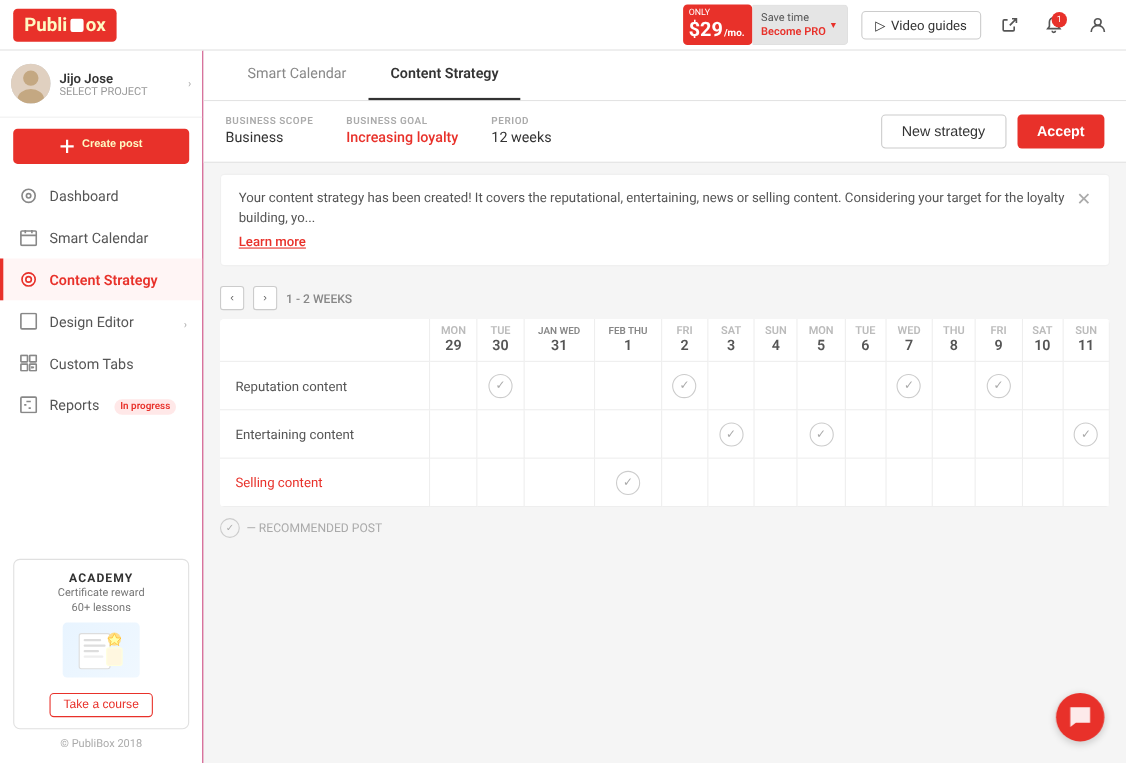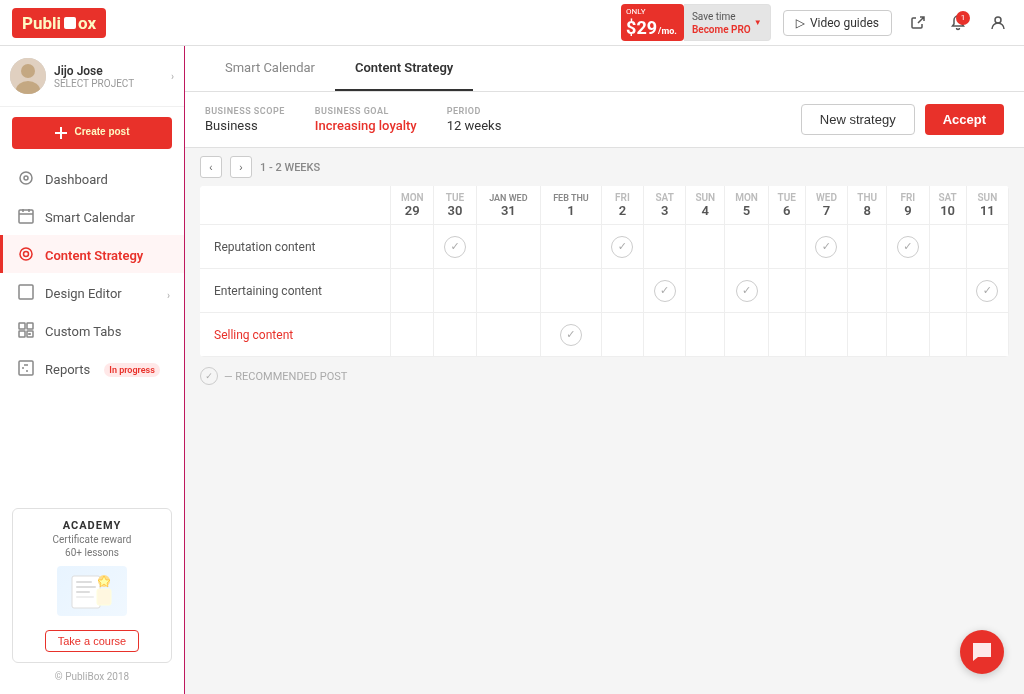--- a/index.html
+++ b/index.html
@@ -268,20 +268,27 @@
       <div class="strategy-field">
         <span class="strategy-field-label">PERIOD</span>
         <span class="strategy-field-value">12 weeks</span>
       </div>
       <div class="strategy-actions">
         <button class="new-strategy-btn">New strategy</button>
         <button class="accept-btn">Accept</button>
       </div>
     </div>
 
+    <div class="notice-bar">
+      <div class="notice-text">
+        <span>Your content strategy has been created!  It covers the reputational, entertaining, news or selling content. Considering your target for the loyalty building, yo...</span>
+        <a class="learn-more">Learn more</a>
+      </div>
+      <div class="notice-close">✕</div>
+    </div>
 
     <div class="calendar-wrapper">
       <div class="calendar-nav">
         <button class="cal-nav-btn">‹</button>
         <button class="cal-nav-btn">›</button>
         <span class="weeks-label">1 - 2 WEEKS</span>
       </div>
 
       <table class="calendar-table">
         <thead>

